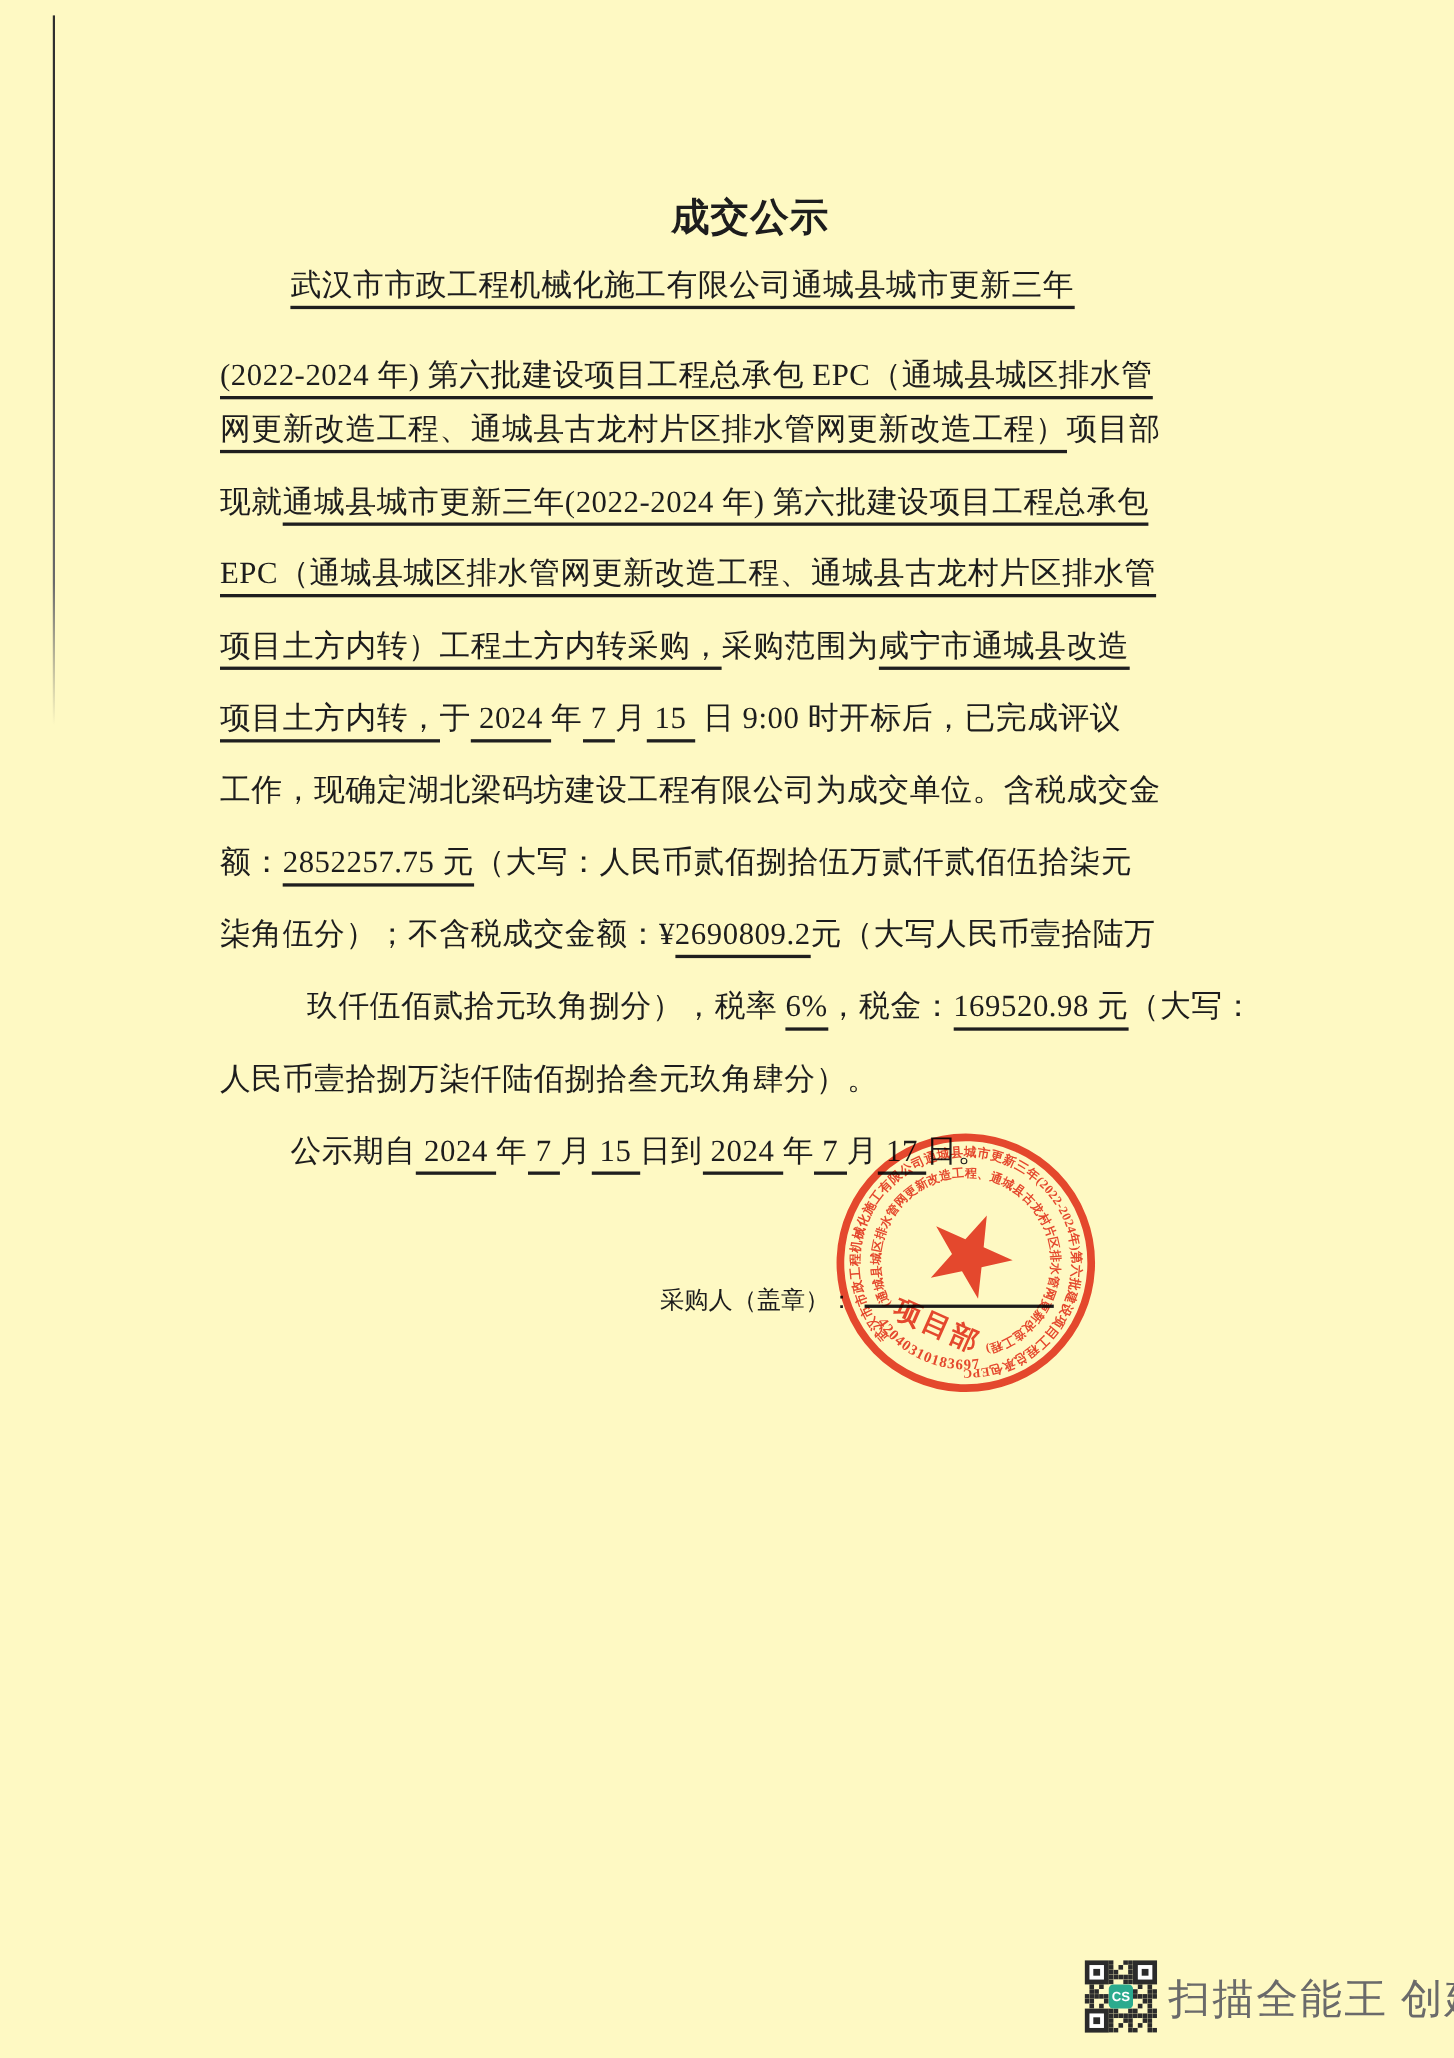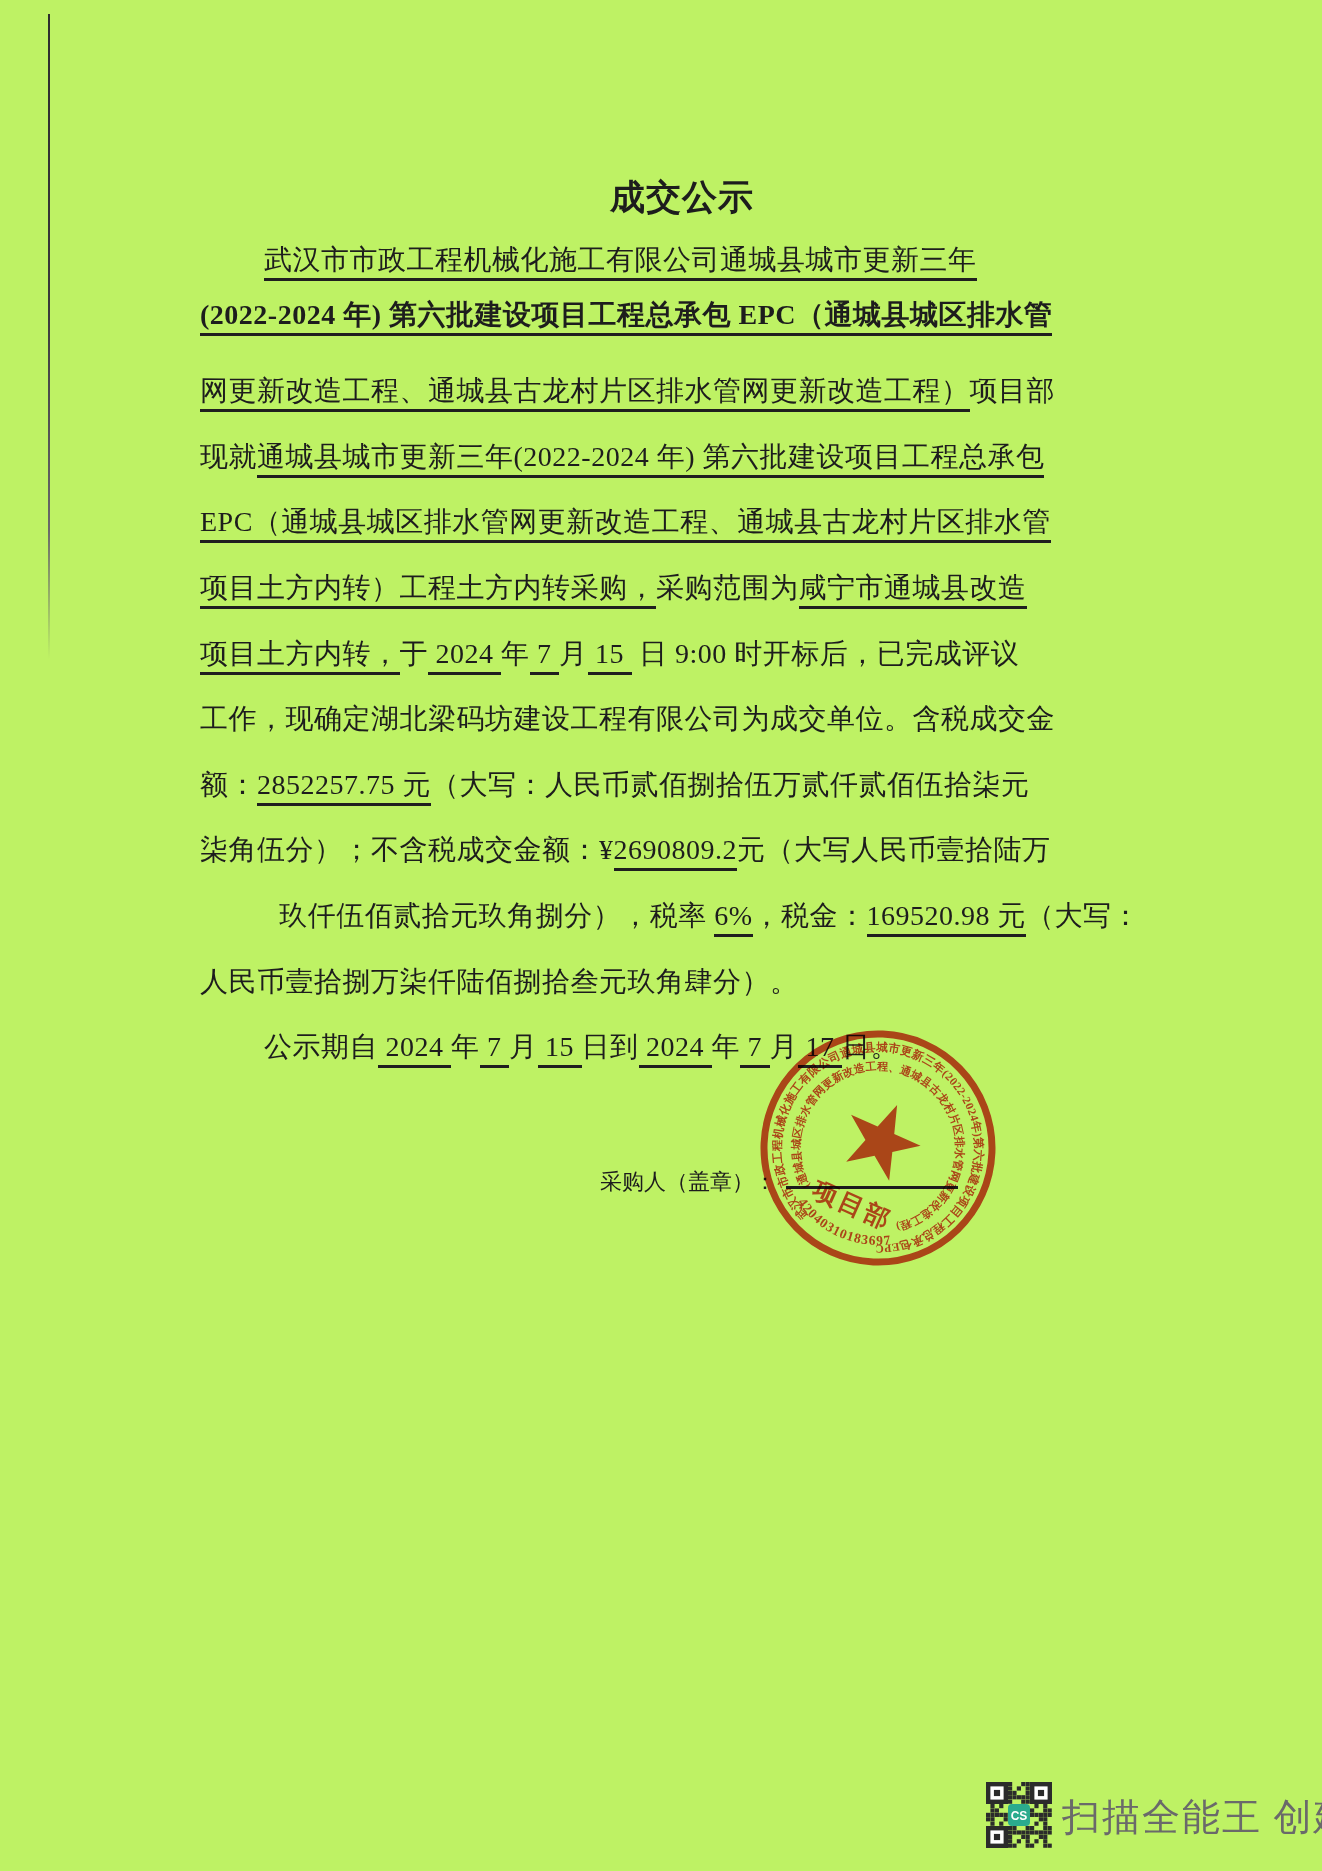--- a/index.html
+++ b/index.html
@@ -1,19 +1,19 @@
 <!DOCTYPE html>
 <html><head>
 <meta charset="utf-8">
 <style>
   html,body{margin:0;padding:0;background:#ffffff;}
   #page{
     position:relative;
     width:1322px;height:1871px;
-    background:#bef264;
+    background:#fef9c3;
     overflow:hidden;
     font-family:"Liberation Serif","DejaVu Serif",serif;
     color:#1d1d1d;
   }
   
   .artifact-line{
     position:absolute;left:48px;top:14px;width:2px;height:645px;
     background:linear-gradient(to bottom,#2e2e2e 0%,#3a3a3a 45%,#6a6a6a 80%,rgba(120,120,120,0) 100%);
   }
   .doc-title{
@@ -57,21 +57,21 @@
 <body>
 
 <div id="page">
 
   <div class="artifact-line"></div>
 
   <div class="doc-title">成交公示</div>
 
   <div id="doc-lines">
       <div class="doc-line" style="top: 240px; padding-left: 64px;"><span class="u">武汉市市政工程机械化施工有限公司通城县城市更新三年</span></div>
-      <div class="doc-line" style="top: 295px; font-weight: bold;"><span class="u">(2022-2024 年) 第六批建设项目工程总承包 EPC（通城县城区排水管</span></div>
+      <div class="doc-line" style="top: 322px;"><span class="u">(2022-2024 年) 第六批建设项目工程总承包 EPC（通城县城区排水管</span></div>
       <div class="doc-line" style="top: 371.2px;"><span class="u">网更新改造工程、通城县古龙村片区排水管网更新改造工程）</span><span>项目部</span></div>
       <div class="doc-line" style="top: 436.8px;"><span>现就</span><span class="u">通城县城市更新三年(2022-2024 年) 第六批建设项目工程总承包</span></div>
       <div class="doc-line" style="top: 502.4px;"><span class="u">EPC（通城县城区排水管网更新改造工程、通城县古龙村片区排水管</span></div>
       <div class="doc-line" style="top: 568px;"><span class="u">项目土方内转）工程土方内转采购，</span><span>采购范围为</span><span class="u">咸宁市通城县改造</span></div>
       <div class="doc-line" style="top: 633.6px;"><span class="u">项目土方内转，</span><span>于</span><span class="u">&nbsp;2024&nbsp;</span><span>年</span><span class="u">&nbsp;7&nbsp;</span><span>月</span><span class="u">&nbsp;15&nbsp;</span><span>&nbsp;日 9:00 时开标后，已完成评议</span></div>
       <div class="doc-line" style="top: 699.2px;"><span>工作，现确定湖北梁码坊建设工程有限公司为成交单位。含税成交金</span></div>
       <div class="doc-line" style="top: 764.8px;"><span>额：</span><span class="u">2852257.75 元</span><span>（大写：人民币贰佰捌拾伍万贰仟贰佰伍拾柒元</span></div>
       <div class="doc-line" style="top: 830.4px;"><span>柒角伍分）；不含税成交金额：¥</span><span class="u">2690809.2</span><span>元（大写人民币壹拾陆万</span></div>
       <div class="doc-line" style="top: 896px; text-align: right;"><span>玖仟伍佰贰拾元玖角捌分），税率 </span><span class="u">6%</span><span>，税金：</span><span class="u">169520.98 元</span><span>（大写：</span></div>
       <div class="doc-line" style="top: 961.6px;"><span>人民币壹拾捌万柒仟陆佰捌拾叁元玖角肆分）。</span></div>

